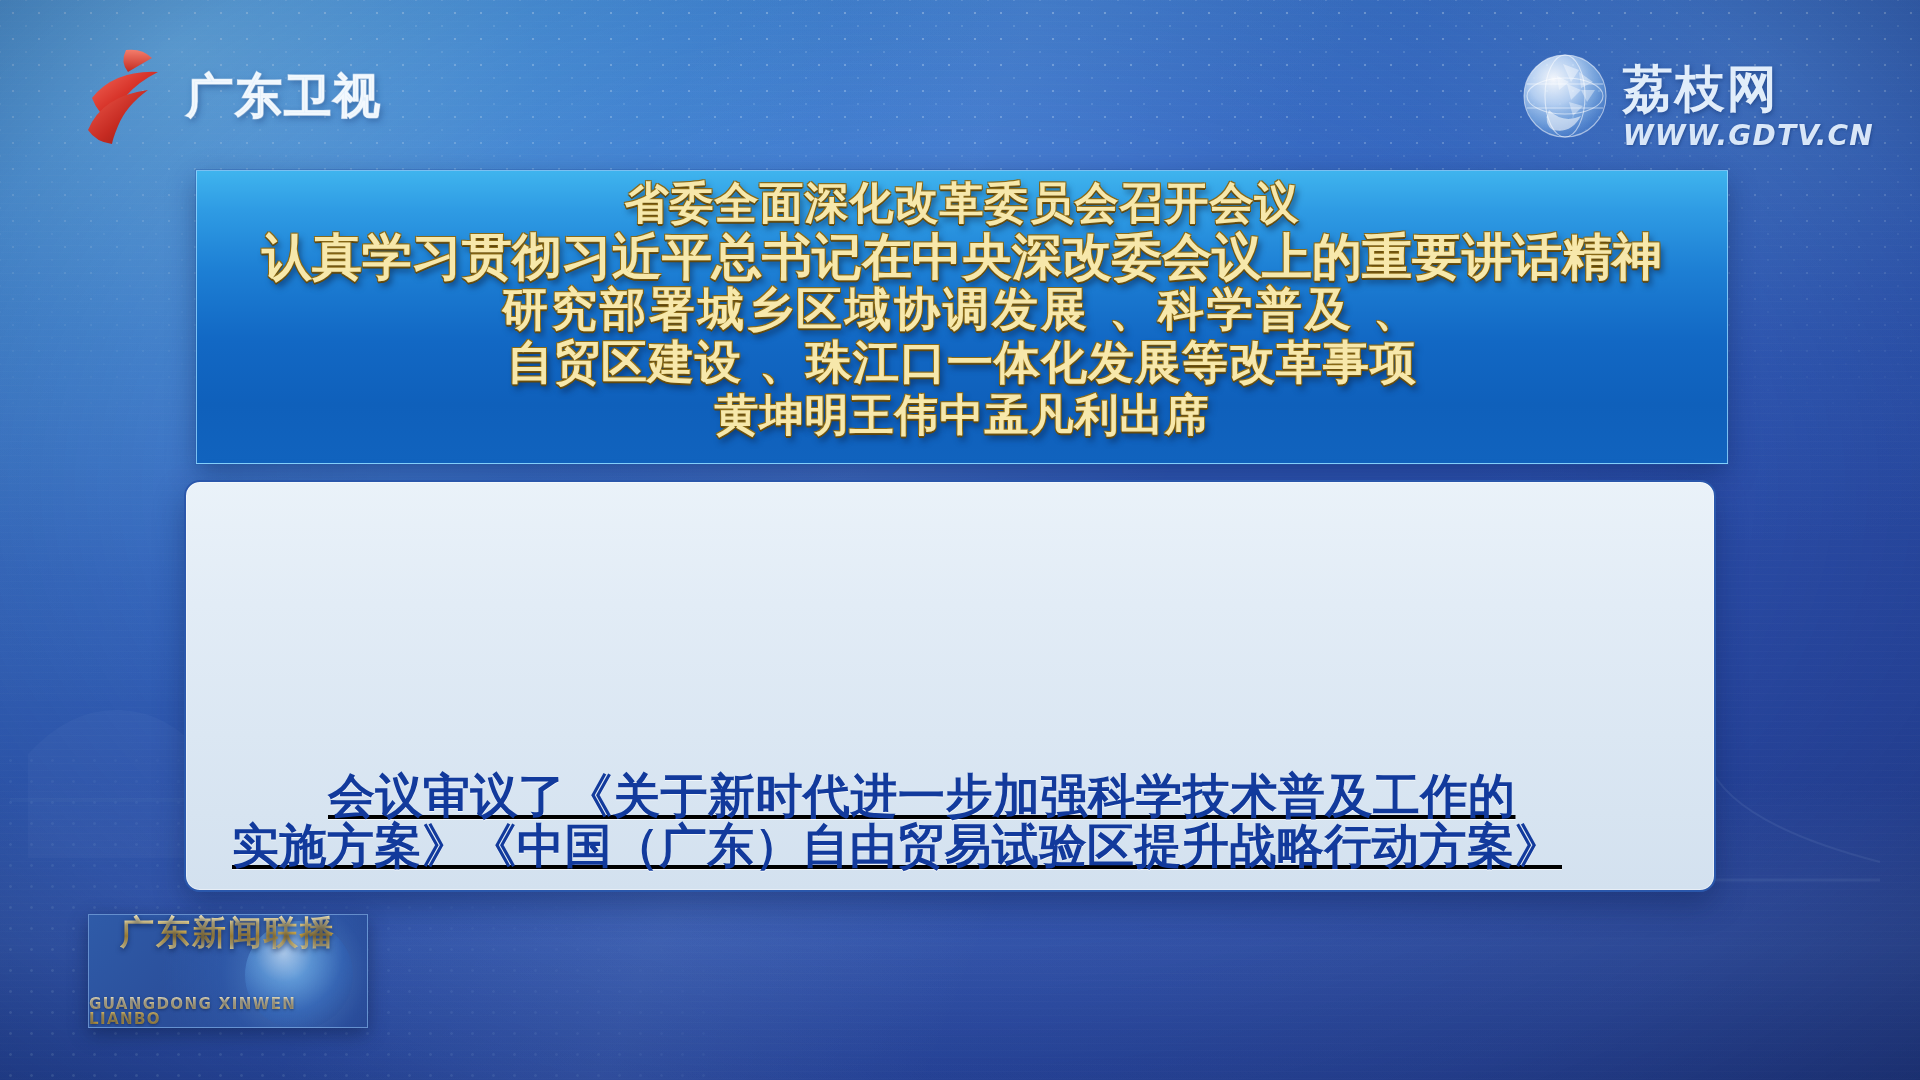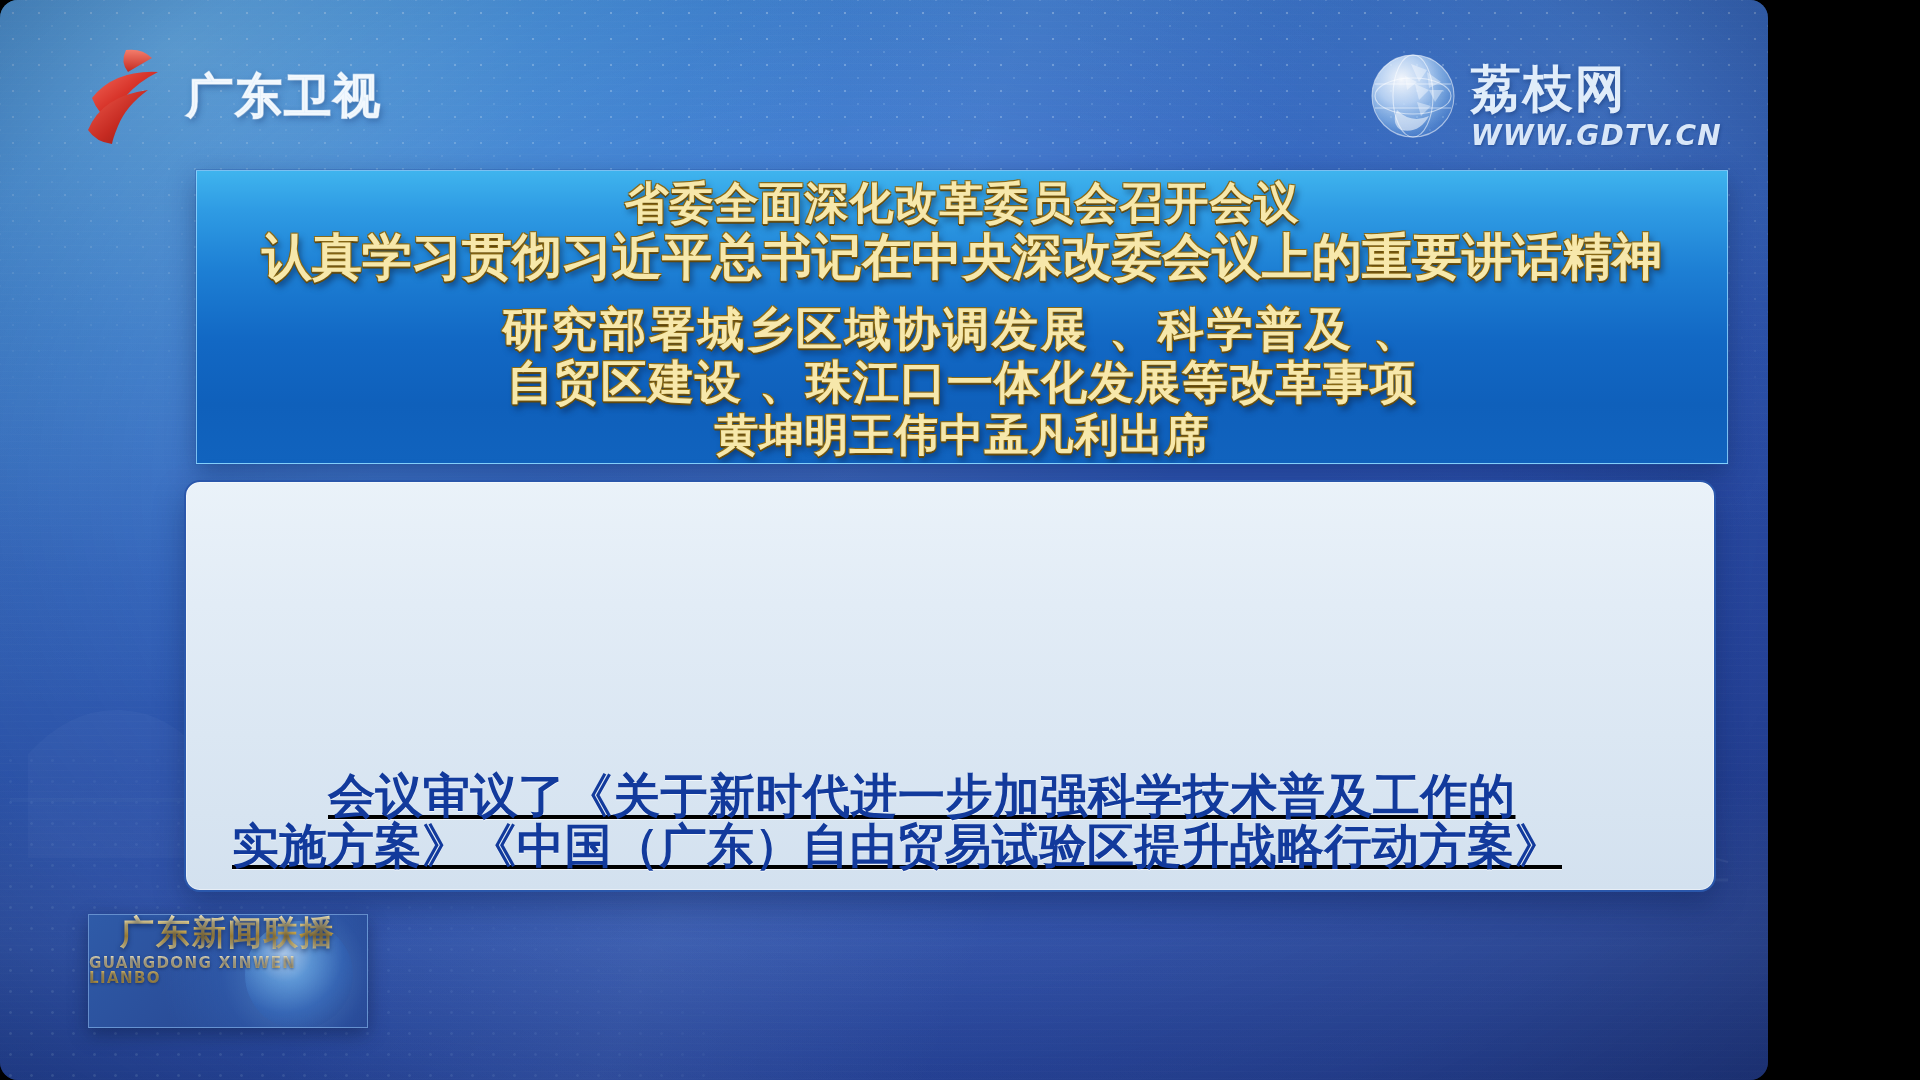--- a/index.html
+++ b/index.html
@@ -7,25 +7,24 @@
     padding: 0;
     background: #000;
   }
   body {
     font-family: "Liberation Sans", "DejaVu Sans", sans-serif;
   }
 
   
   #stage {
     position: relative;
-    width: 1768px;
+    width: 1920px;
     height: 1080px;
     overflow: hidden;
     background: linear-gradient(160deg, #3f8fd8 0%, #3f86d6 12%, #3a6fc8 32%, #2f55b4 55%, #2a49a4 78%, #27408f 100%);
-    border-radius: 18px;
   }
 
   
   .bg-glow-tl {
     position: absolute;
     left: -260px; top: -300px;
     width: 1250px; height: 1000px;
     background: radial-gradient(ellipse at 35% 35%,
         rgba(150,220,255,0.50) 0%,
         rgba(110,190,245,0.28) 32%,
@@ -228,21 +227,21 @@
       -1px -1px 0 #8a6a16,
        1px -1px 0 #8a6a16,
       -1px  1px 0 #6d5210,
        1px  1px 0 #6d5210,
        0px  2px 0 #5d450c,
        3px  5px 6px rgba(8,25,60,0.55);
     text-align: center;
   }
   .hl-1 { font-size: 44px; letter-spacing: 1px; margin-top: 4px; }
   .hl-2 { font-size: 50px; letter-spacing: 0px; margin-top: 7px; }
-  .hl-3 { font-size: 46px; letter-spacing: 3px; margin-top: 24px; }
+  .hl-3 { font-size: 46px; letter-spacing: 3px; margin-top: 4px; }
   .hl-4 { font-size: 46px; letter-spacing: 1px; margin-top: 7px; }
   .hl-5 { font-size: 44px; letter-spacing: 1px; margin-top: 8px; }
 
   
   .body-panel {
     position: absolute;
     left: 184px; top: 480px;
     width: 1532px; height: 412px;
     background: linear-gradient(to bottom,
         #eaf2f9 0%,
@@ -280,21 +279,21 @@
     left: 88px; bottom: 52px;
     width: 278px; height: 112px;
     border: 1px solid rgba(150,195,245,0.55);
     background:
       radial-gradient(circle at 74% 52%, rgba(120,185,245,0.50) 0%, rgba(60,120,210,0.22) 34%, rgba(0,0,0,0) 62%),
       linear-gradient(135deg, #2f5ba8 0%, #2b509c 40%, #24408a 100%);
     box-shadow: 0 6px 18px rgba(8,22,60,0.45);
     display: flex;
     flex-direction: column;
     align-items: center;
-    justify-content: flex-start;
+    justify-content: space-between;
     overflow: hidden;
   }
   .bug-globe {
     position: absolute;
     right: 14px; top: 6px;
     width: 108px; height: 108px;
     border-radius: 50%;
     background:
       radial-gradient(circle at 36% 30%, rgba(220,240,255,0.65) 0%, rgba(120,190,245,0.40) 28%, rgba(45,105,195,0.30) 58%, rgba(25,60,140,0.10) 80%, rgba(0,0,0,0) 92%);
     filter: blur(0.4px);

